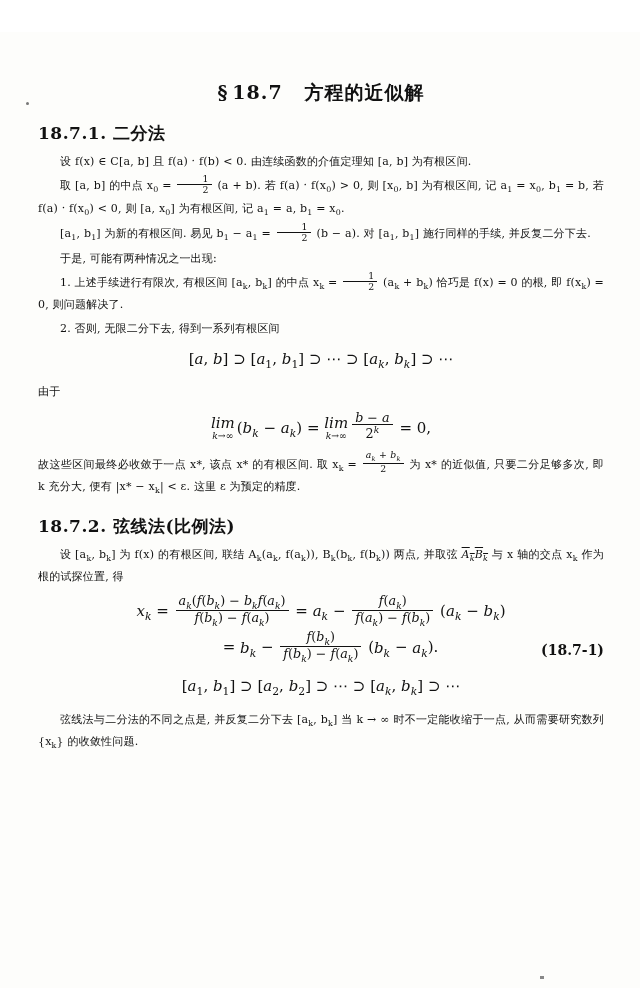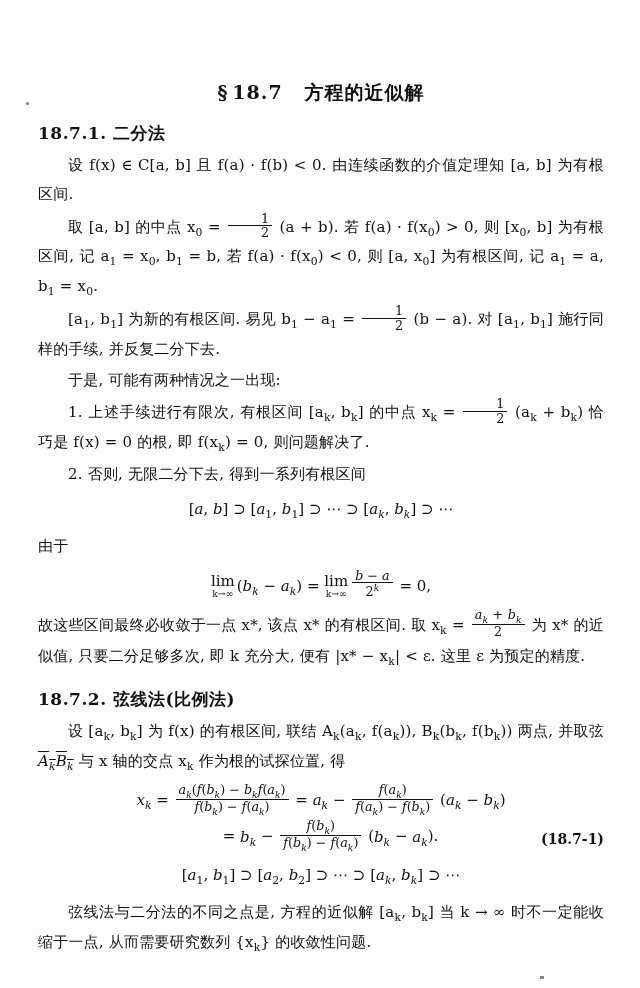--- a/index.html
+++ b/index.html
@@ -50,21 +50,21 @@
 
   .sub-title {
     font-size: 17px;
     font-weight: bold;
     margin: 16px 0 6px 0;
     letter-spacing: 0.5px;
   }
 
   
   .p {
-    font-size: 15px;
+    font-size: 11px;
     line-height: 1.95;
     margin: 0 0 2px 0;
     text-align: justify;
     letter-spacing: 0.2px;
   }
   .p.ind { text-indent: 2em; }
 
   i, .it {
     font-family: "DejaVu Serif", serif;
     font-style: italic;
@@ -99,20 +99,21 @@
     bottom: 0;
     font-size: 14px;
     font-weight: bold;
   }
   .lim {
     display: inline-block;
     text-align: center;
     vertical-align: -0.4em;
     line-height: 1;
     margin-right: 2px;
+    font-style: italic;
   }
   .lim .lw { display: block; font-size: 0.62em; }
 
   .eqblock {
     margin: 6px 0 4px 0;
     font-size: 15px;
   }
   .eqline { text-align: center; line-height: 2.3; }
   .eqline2 { text-align: center; line-height: 2.3; position: relative; }
 
@@ -214,19 +215,19 @@
       </div>
     </div>
 
 
     <div class="disp">
       [<i>a</i><sub>1</sub>, <i>b</i><sub>1</sub>] ⊃ [<i>a</i><sub>2</sub>, <i>b</i><sub>2</sub>] ⊃ ⋯ ⊃ [<i>a<sub>k</sub></i>, <i>b<sub>k</sub></i>] ⊃ ⋯
     </div>
 
 
     <p class="p ind">
-      <span>弦线法与二分法的不同之点是, 方程的近似解 [a</span><sub>k</sub><span>, b</span><sub>k</sub><span>] 当 k → ∞ 时不一定能收缩于一点, 从而需要研究数列 {x</span><sub>k</sub><span>} 的收敛性问题.</span>
+      <span>弦线法与二分法的不同之点是, 并反复二分下去 [a</span><sub>k</sub><span>, b</span><sub>k</sub><span>] 当 k → ∞ 时不一定能收缩于一点, 从而需要研究数列 {x</span><sub>k</sub><span>} 的收敛性问题.</span>
     </p>
 
   </div>
 
   <div class="pagenum">· 733 ·</div>
 </div>
 
 </body></html>

